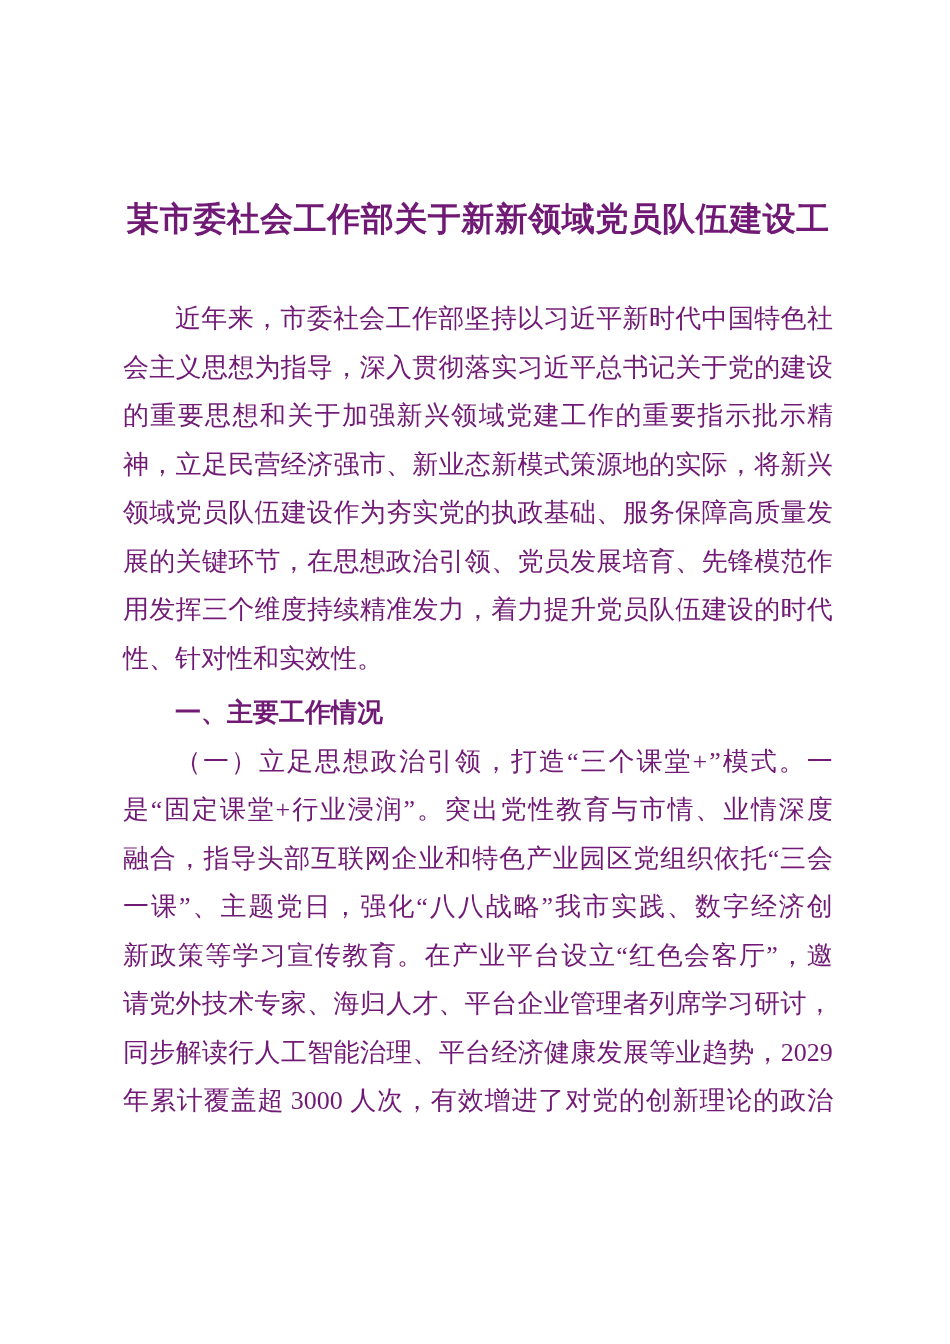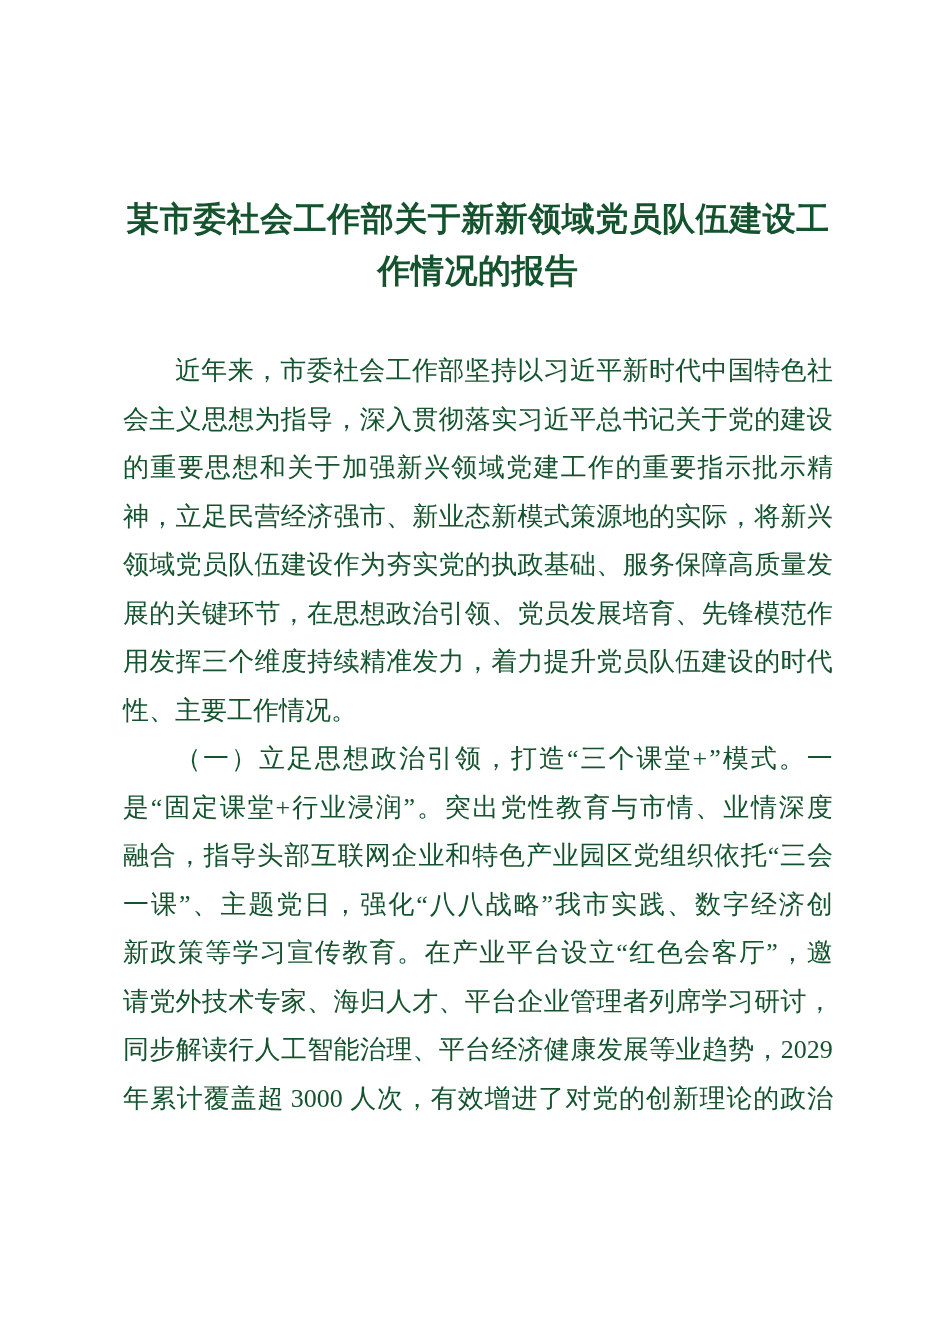--- a/index.html
+++ b/index.html
@@ -6,21 +6,21 @@
     margin: 0;
     padding: 0;
     background: #ffffff;
   }
   .page {
     position: relative;
     width: 950px;
     height: 1344px;
     background: #ffffff;
     overflow: hidden;
-    color: #14532d;
+    color: #701a75;
     font-family: "Liberation Serif", serif;
   }
   .content {
     position: absolute;
     left: 123px;
     top: 0;
     width: 710px;
   }
   .title {
     margin: 193px 0 0 0;
@@ -56,21 +56,20 @@
   .line.indent { padding-left: 52px; }
 </style>
 </head>
 <body>
 
 <div class="page">
   <div class="content">
 
     <h1 class="title">
       <span class="tline">某市委社会工作部关于新新领域党员队伍建设工</span>
-      <span class="tline">作情况的报告</span>
     </h1>
 
     <div class="para para-intro">
       <div class="line just indent">
           <span>近</span>
           <span>年</span>
           <span>来</span>
           <span>，</span>
           <span>市</span>
           <span>委</span>
@@ -260,23 +259,24 @@
           <span>党</span>
           <span>员</span>
           <span>队</span>
           <span>伍</span>
           <span>建</span>
           <span>设</span>
           <span>的</span>
           <span>时</span>
           <span>代</span>
         </div>
-      <div class="line">性、主要工作情况。</div>
+      <div class="line">性、针对性和实效性。</div>
     </div>
 
+    <div class="line indent heading">一、主要工作情况</div>
 
     <div class="para">
       <div class="line just indent">
           <span>（</span>
           <span>一</span>
           <span>）</span>
           <span>立</span>
           <span>足</span>
           <span>思</span>
           <span>想</span>

